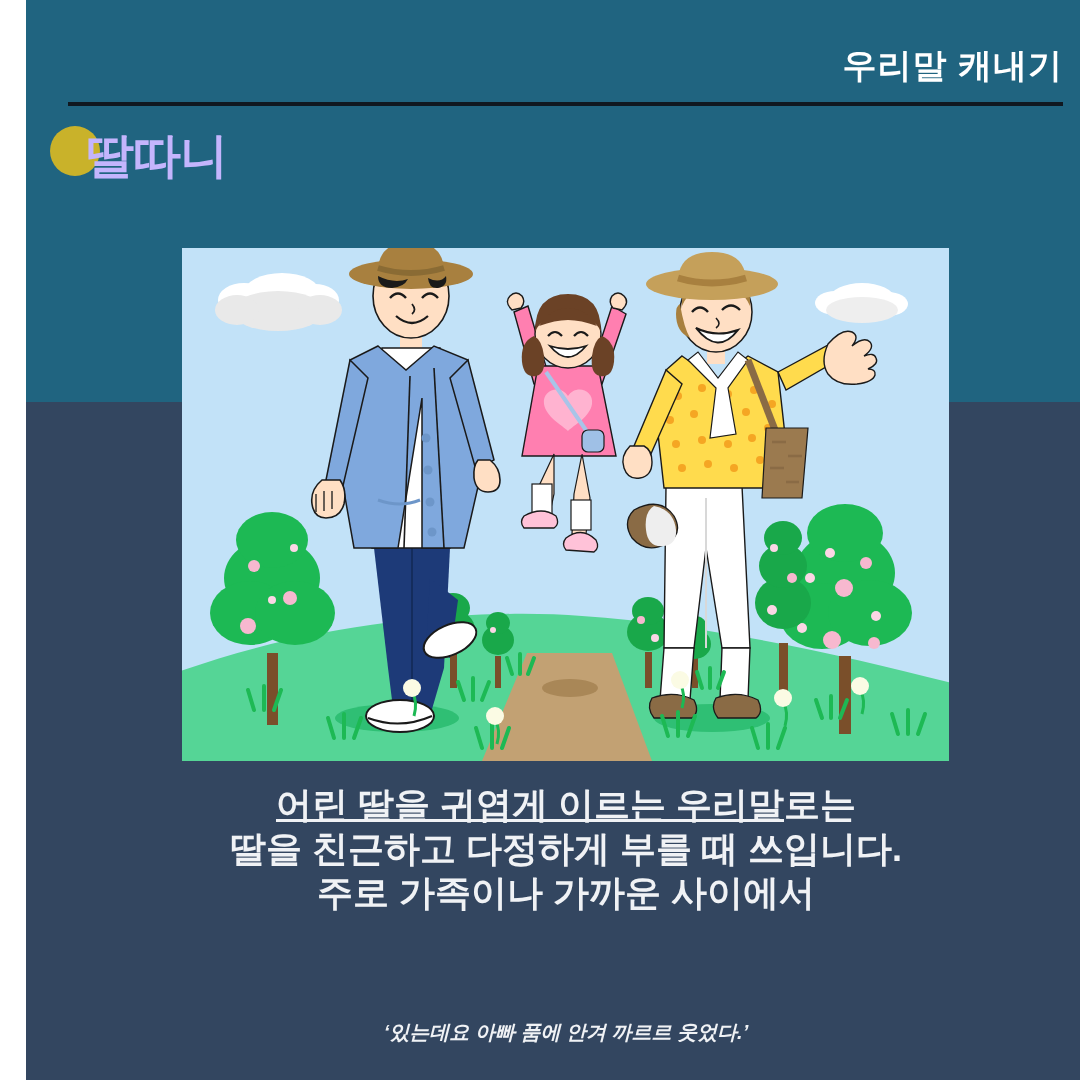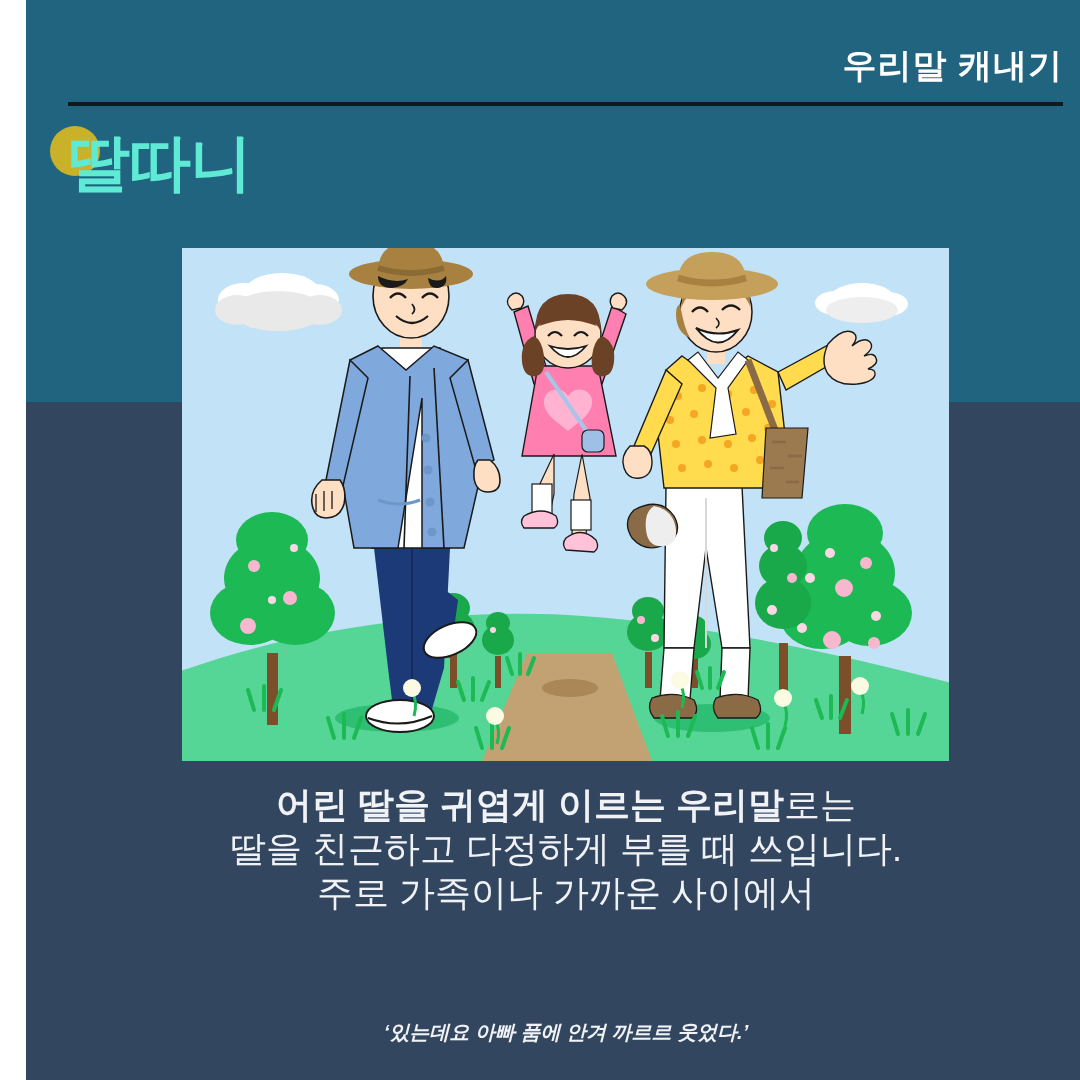--- a/index.html
+++ b/index.html
@@ -65,25 +65,25 @@
     position: absolute;
     left: 0;
     top: 0;
     width: 50px;
     height: 50px;
     border-radius: 50%;
     background: #c9b22a;
   }
   .title-text {
     position: absolute;
-    left: 18px;
+    left: 36px;
     top: 6px;
-    font-size: 62px;
+    font-size: 48px;
     font-weight: bold;
-    color: #5eead4;
+    color: #c4b5fd;
     line-height: 1;
     letter-spacing: -1px;
     white-space: nowrap;
   }
 
   
   .illus {
     position: absolute;
     left: 156px;
     top: 248px;
@@ -101,22 +101,22 @@
     top: 783px;
     width: 1080px;
     text-align: center;
     color: #f0f2f5;
   }
   .line {
     font-size: 36px;
     line-height: 44px;
     white-space: nowrap;
   }
-  .line .hl { font-weight: bold; }
-  .line .pl { font-weight: normal; text-align: center; }
+  .line .hl { font-weight: bold; text-decoration: underline; }
+  .line .pl { font-weight: bold; text-align: center; }
   .example {
     position: absolute;
     left: 0;
     top: 1022px;
     width: 1080px;
     text-align: center;
     color: #f0f2f5;
     font-size: 20px;
     font-weight: bold;
     font-style: italic;

